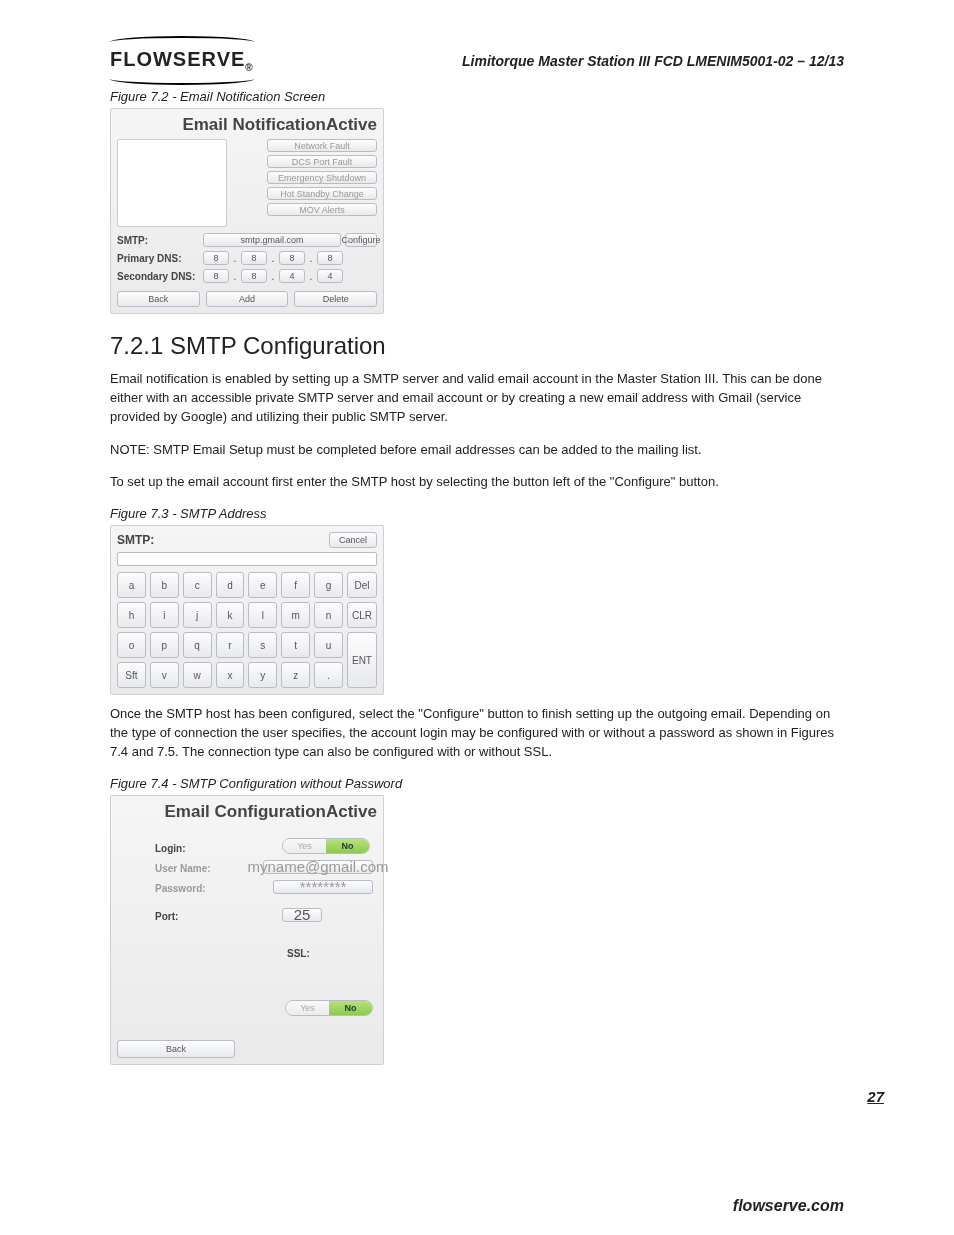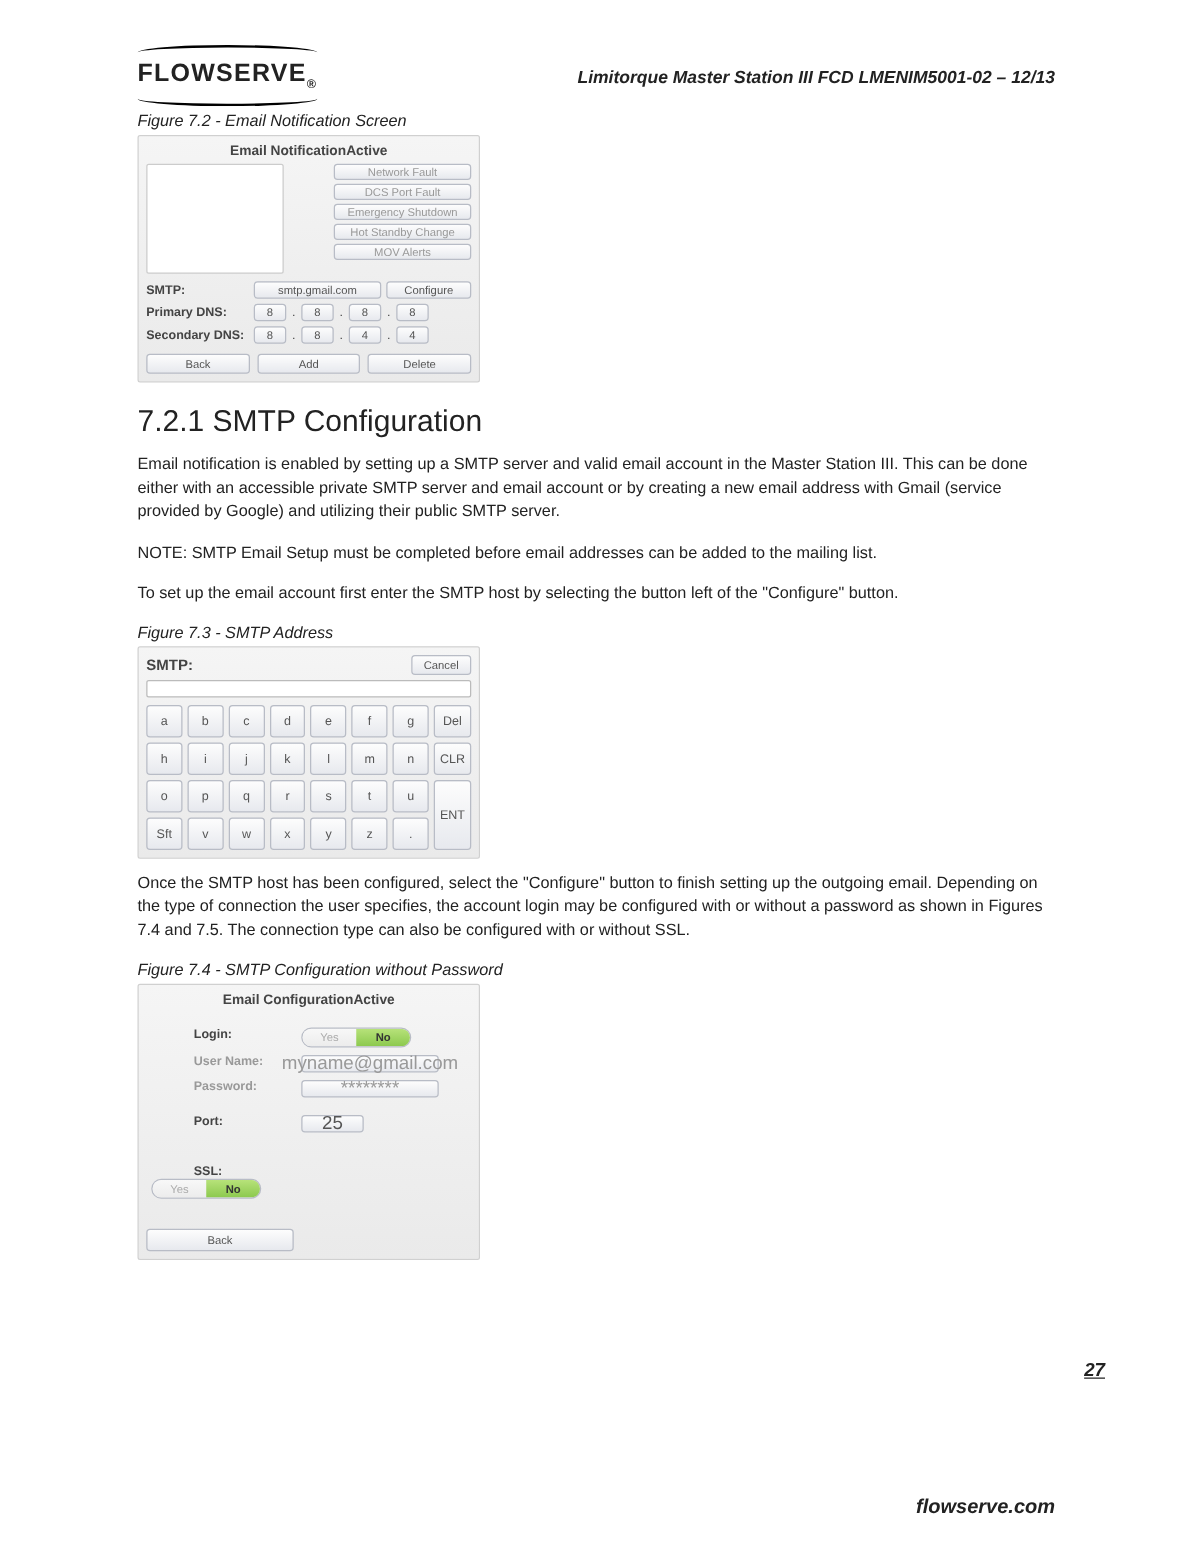--- a/index.html
+++ b/index.html
@@ -11,56 +11,56 @@
   .logo .arc.top{top:-4px;border-bottom:none;border-left:none;border-right:none;}
   .logo .arc.bot{bottom:-4px;border-top:none;border-left:none;border-right:none;}
   .logo .dot{font-size:10px;vertical-align:sub;}
   .doc-title{font-style:italic;font-weight:bold;font-size:14px;}
   
   .fig-cap{font-style:italic;font-size:13px;margin:8px 0 4px 0;}
   h2{font-family:"Helvetica Neue",Arial,sans-serif;font-weight:300;font-size:24px;margin:18px 0 10px 0;}
   p{font-size:13px;line-height:1.45;margin:0 0 14px 0;}
   
   .panel{width:274px;background:linear-gradient(#f5f5f5,#eaeaea);border:1px solid #d0d0d0;border-radius:2px;font-size:10px;color:#444;padding:6px;box-sizing:border-box;margin-bottom:10px;}
-  .panel .title-row{display:flex;justify-content:center;font-weight:bold;font-size:11px;margin-bottom:4px;}
+  .panel .title-row{display:flex;justify-content:flex-end;font-weight:bold;font-size:17px;margin-bottom:4px;}
   .p-btn{background:linear-gradient(#fdfdfd,#e7e9ee);border:1px solid #b8bcc6;border-radius:3px;padding:1px 4px;font-size:9px;color:#555;text-align:center;box-sizing:border-box;display:inline-flex;align-items:center;justify-content:center;}
   .p-btn.dim{color:#999;}
   
   .p72 .top{display:flex;gap:4px;margin-bottom:6px;}
   .p72 .whitebox{background:#fff;border:1px solid #ccc;width:108px;height:86px;border-radius:2px;}
   .p72 .stack{flex:1;display:flex;flex-direction:column;gap:3px;align-items:flex-end;}
   .p72 .stack .p-btn{width:110px;height:13px;}
   .p72 .row{display:flex;align-items:center;margin:4px 0;gap:4px;}
   .p72 .lbl{width:82px;font-weight:bold;font-size:10px;}
   .p72 .smtp-val{flex:1;height:14px;font-size:9px;}
-  .p72 .cfg{width:68px;height:14px;}
+  .p72 .cfg{width:32px;height:14px;}
   .p72 .oct{width:26px;height:14px;padding:0;}
   .p72 .dot-sep{width:4px;text-align:center;}
   .p72 .foot{display:flex;gap:6px;margin-top:8px;}
   .p72 .foot .p-btn{flex:1;height:16px;}
   
   .p73{width:274px;}
   .p73 .hdr-row{display:flex;justify-content:space-between;align-items:center;margin-bottom:4px;}
   .p73 .hdr-row .p-btn{width:48px;height:16px;}
   .p73 .smtp-lbl{font-weight:bold;font-size:12px;}
   .p73 .inp{background:#fff;border:1px solid #bbb;height:12px;border-radius:2px;margin-bottom:6px;}
   .p73 .grid{display:grid;grid-template-columns:repeat(8,1fr);gap:4px;}
   .p73 .key{height:26px;font-size:10px;}
   .p73 .key.tall{grid-row:span 2;height:auto;}
   
   .p74 .body{padding:6px 4px;}
-  .p74 .frow{display:flex;align-items:flex-start;margin:6px 0;}
+  .p74 .frow{display:flex;align-items:flex-end;margin:6px 0;gap:41px;}
   .p74 .flbl{width:120px;text-align:left;font-weight:bold;font-size:10px;padding-left:34px;box-sizing:border-box;}
   .p74 .flbl.dim{color:#999;font-weight:bold;}
   .p74 .toggle{display:flex;border:1px solid #b8bcc6;border-radius:10px;overflow:hidden;width:86px;height:14px;}
   .p74 .toggle span{flex:1;display:flex;align-items:center;justify-content:center;font-size:9px;}
   .p74 .toggle .yes{color:#aaa;background:linear-gradient(#f8f8f8,#ececec);}
   .p74 .toggle .no{color:#333;font-weight:bold;background:linear-gradient(#b7e27a,#8cc94e);}
   .p74 .val-btn{width:110px;height:14px;font-size:15px;}
-  .p74 .val-btn.sm{width:50px;}
+  .p74 .val-btn.sm{width:40px;}
   .p74 .foot{margin-top:12px;}
   .p74 .foot .p-btn{width:118px;height:18px;}
   
   .pgnum{position:absolute;right:70px;top:1088px;font-style:italic;font-weight:bold;font-size:15px;text-decoration:underline;}
   .site{position:absolute;right:110px;bottom:20px;font-style:italic;font-weight:bold;font-size:16px;}
 </style>
 </head>
 <body>
 
 <div class="page">

